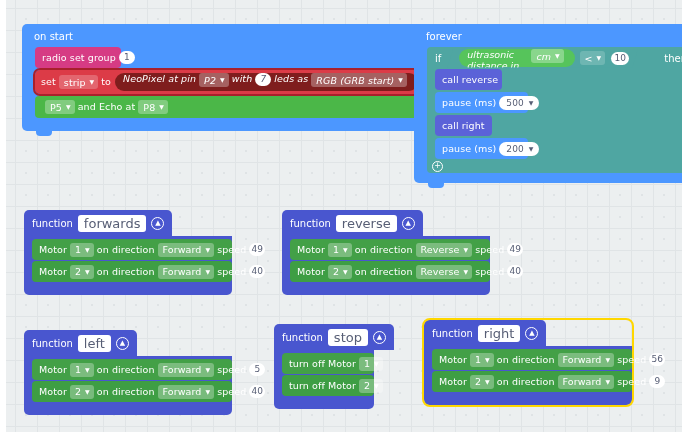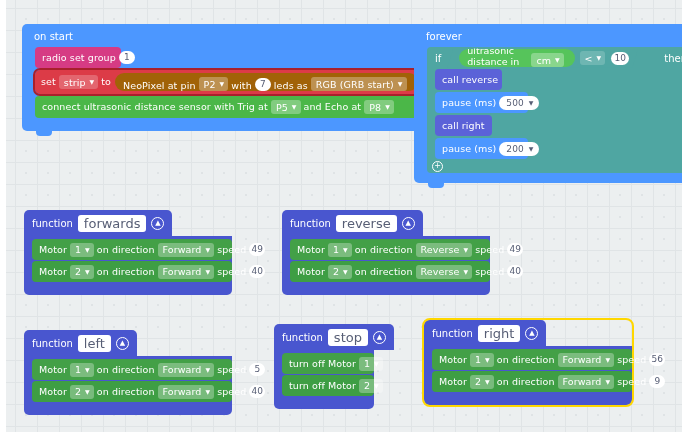--- a/index.html
+++ b/index.html
@@ -66,21 +66,21 @@
     position:absolute; left:14px; top:100%;
     width:16px; height:5px;
     background:#4C97FF;
     border-radius: 0 0 4px 4px;
   }
   .inner { display: flex; flex-direction: column; gap: 1px; padding-left: 7px; }
 
   
   .c-radio   { background: #D63B84; }
   .c-var     { background: #DC3B47; }
-  .c-neo     { background: #a16207; }
+  .c-neo     { background: #7f1d1d; }
   .c-green   { background: #4BB748; }
   .c-sonar   { background: #56C45B; }
   .c-callfn  { background: #5B62D8; }
   .c-pause   { background: #4C97FF; }
   .c-motor   { background: #43A047; }
   .c-motor2  { background: #3E9E44; }
 
   
   .dd {
     display: inline-flex; align-items: center;
@@ -109,24 +109,24 @@
   .num-dd {
     display:inline-flex; align-items:center;
     background:#fff; color:#575E75;
     border-radius: 9px; height: 14px; padding: 0 5px 0 7px;
     margin: 0 3px; font-size: 9px;
   }
   .num-dd .arr { margin-left: 5px; font-size: 6px; color:#575E75; }
 
   
   .rep {
-    display:inline-flex; align-items:flex-end;
+    display:inline-flex; align-items:flex-start;
     border-radius: 11px; height: 18px;
     padding: 0 8px; margin: 0 2px;
-    font-size: 9.5px; color:#fff;
+    font-size: 9.5px; color:#fff;font-style:italic;
   }
   
   .bool {
     display:inline-flex; align-items:center;
     background:#4FA6A2; height: 19px; padding: 0 6px;
     margin: 0 2px; font-size: 9.5px; color:#fff;
     clip-path: polygon(6px 0, 100% 0, calc(100% - 6px) 100%, 0 100%);
   }
 
   
@@ -208,21 +208,20 @@
             <span class="num">7</span>
             <span>leds as</span>
             <span class="dd dd-lite">
               <span>RGB (GRB start)</span>
               <span class="arr">▼</span>
             </span>
           </span>
         </div>
 
         <div class="blk c-green" style="height:22px;">
-          <span class="lbl">connect ultrasonic distance sensor with Trig at</span>
           <span class="dd dd-lite">
             <span>P5</span>
             <span class="arr">▼</span>
           </span>
           <span class="lbl">and Echo at</span>
           <span class="dd dd-lite">
             <span>P8</span>
             <span class="arr">▼</span>
           </span>
         </div>

